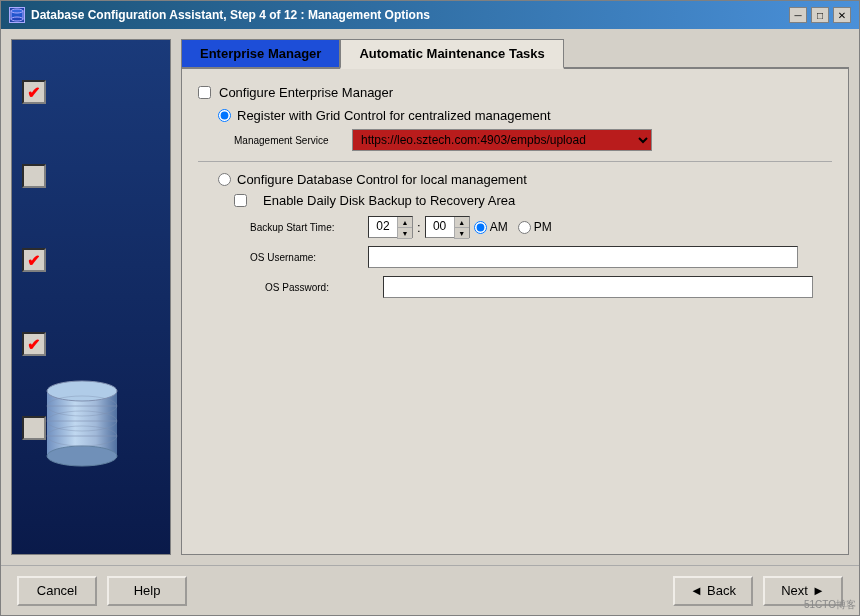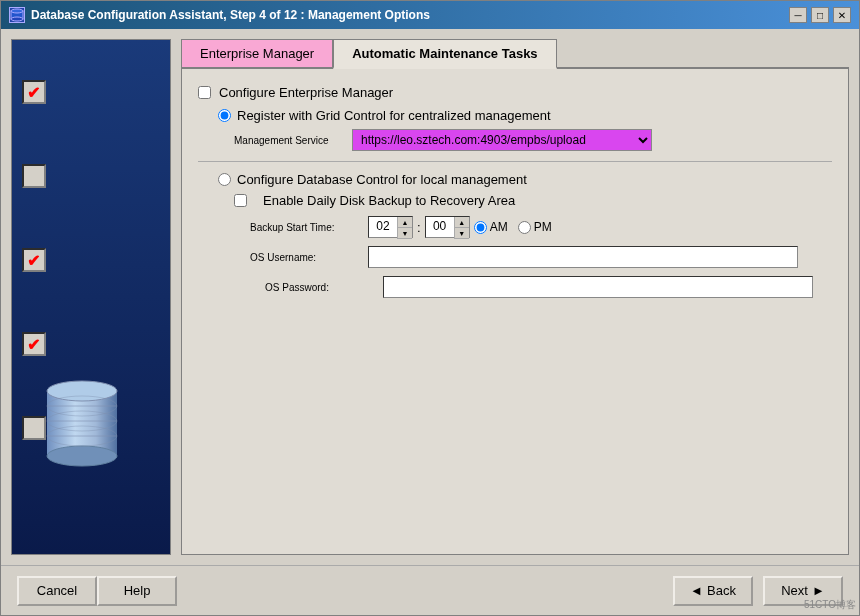--- a/index.html
+++ b/index.html
@@ -102,26 +102,27 @@
       flex: 1;
       display: flex;
       flex-direction: column;
     }
     .tabs {
       display: flex;
       border-bottom: 2px solid #808080;
     }
     .tab {
       padding: 6px 18px;
-      background: #f9a8d4;
+      background: #1d4ed8;
       border: 1px solid #808080;
       border-bottom: none;
       cursor: pointer;
       font-size: 13px;
       color: #000;
+      font-weight: bold;
     }
     .tab.active {
       background: #e8e4dc;
       border-bottom: 2px solid #e8e4dc;
       margin-bottom: -2px;
       font-weight: bold;
     }
     .tab-content {
       flex: 1;
       background: #e0dcd4;
@@ -156,21 +157,21 @@
       background: white;
       padding: 2px 4px;
       font-size: 12px;
     }
     .full-input {
       width: 430px;
     }
     .dropdown {
       height: 22px;
       border: 1px solid #888;
-      background: #d946ef;
+      background: #b91c1c;
       padding: 2px 4px;
       font-size: 12px;
       width: 300px;
     }
     .spinner-group {
       display: flex;
       align-items: center;
       gap: 4px;
     }
     .spinner-box {
@@ -227,20 +228,21 @@
     }
     .footer {
       height: 50px;
       display: flex;
       align-items: center;
       padding: 0 16px;
       border-top: 1px solid #aaa;
     }
     .footer-left {
       display: flex;
+      gap: 10px;
       border-radius: 8px;
     }
     .footer-right {
       margin-left: auto;
       display: flex;
       gap: 10px;
       align-items: center;
     }
     .btn {
       height: 30px;

